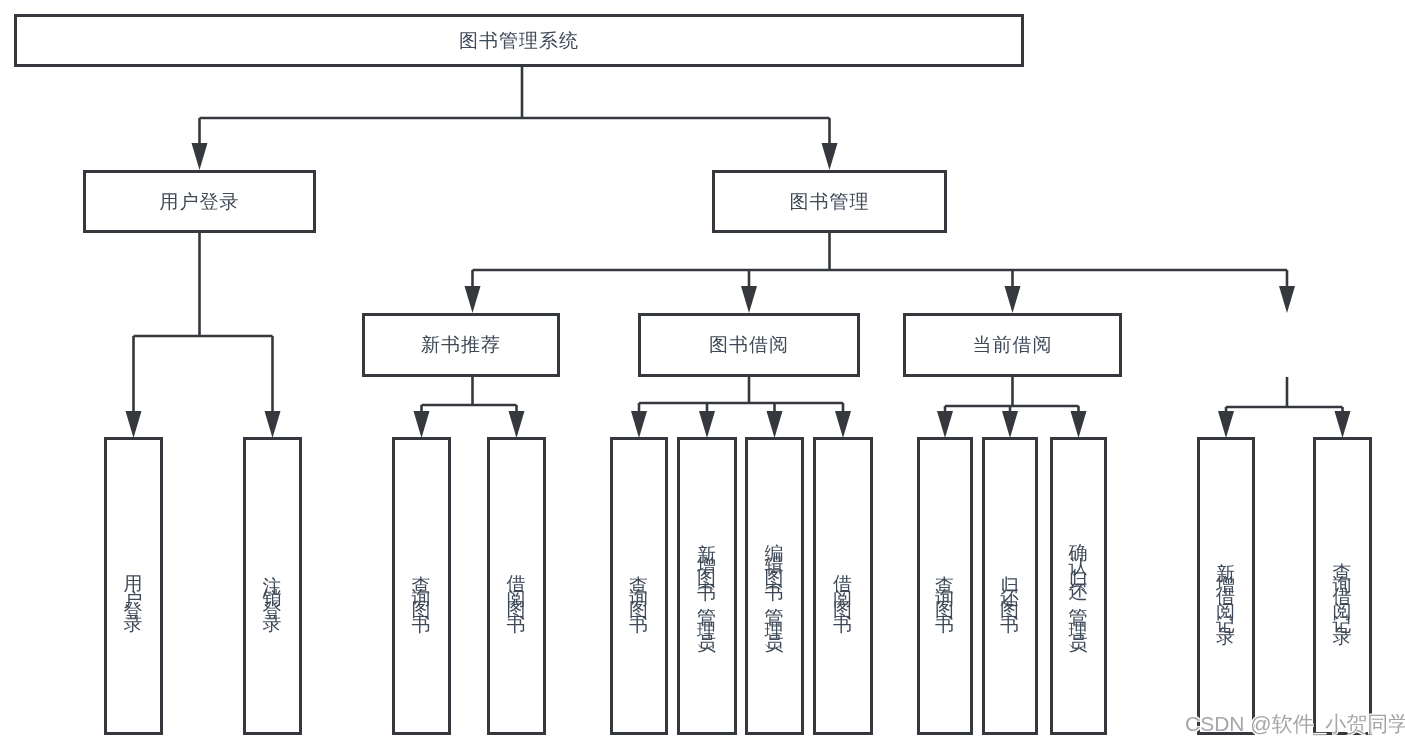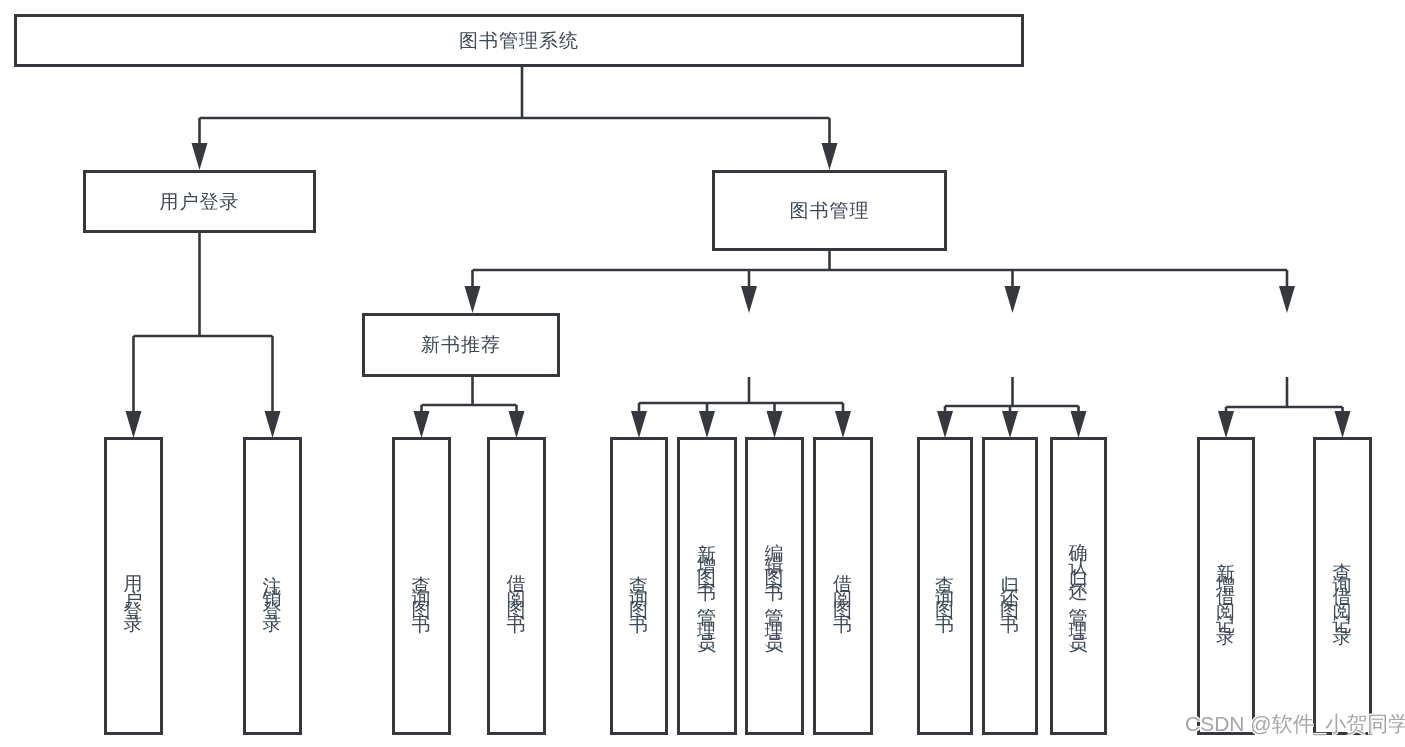--- a/index.html
+++ b/index.html
@@ -132,27 +132,33 @@
     <use href="#ah" x="1342.5" y="438"></use>
   </svg>
 
   <div class="box" style="left:14px; top:14px; width:1010px; height:53px;">
     <span class="h-label">图书管理系统</span>
   </div>
 
   <div class="box" style="left:83px; top:170px; width:233px; height:63px;">
     <span class="h-label">用户登录</span>
   </div>
-  <div class="box" style="left:712px; top:170px; width:235px; height:81px;">
+  <div class="box" style="left:712px; top:170px; width:235px; height:63px;">
     <span class="h-label">图书管理</span>
   </div>
 
   <div class="box" style="left:362px; top:313px; width:198px; height:64px;">
     <span class="h-label">新书推荐</span>
   </div>
+  <div class="box" style="left:638px; top:313px; width:222px; height:64px;">
+    <span class="h-label">图书借阅</span>
+  </div>
+  <div class="box" style="left:903px; top:313px; width:219px; height:64px;">
+    <span class="h-label">当前借阅</span>
+  </div>
 
   <div class="box" style="left:104px; top:437px; width:59px; height:298px;">
     <span class="v-label">用户登录</span>
   </div>
   <div class="box" style="left:243px; top:437px; width:59px; height:298px;">
     <span class="v-label">注销登录</span>
   </div>
 
   <div class="box" style="left:392px; top:437px; width:59px; height:298px;">
     <span class="v-label">查询图书</span>

